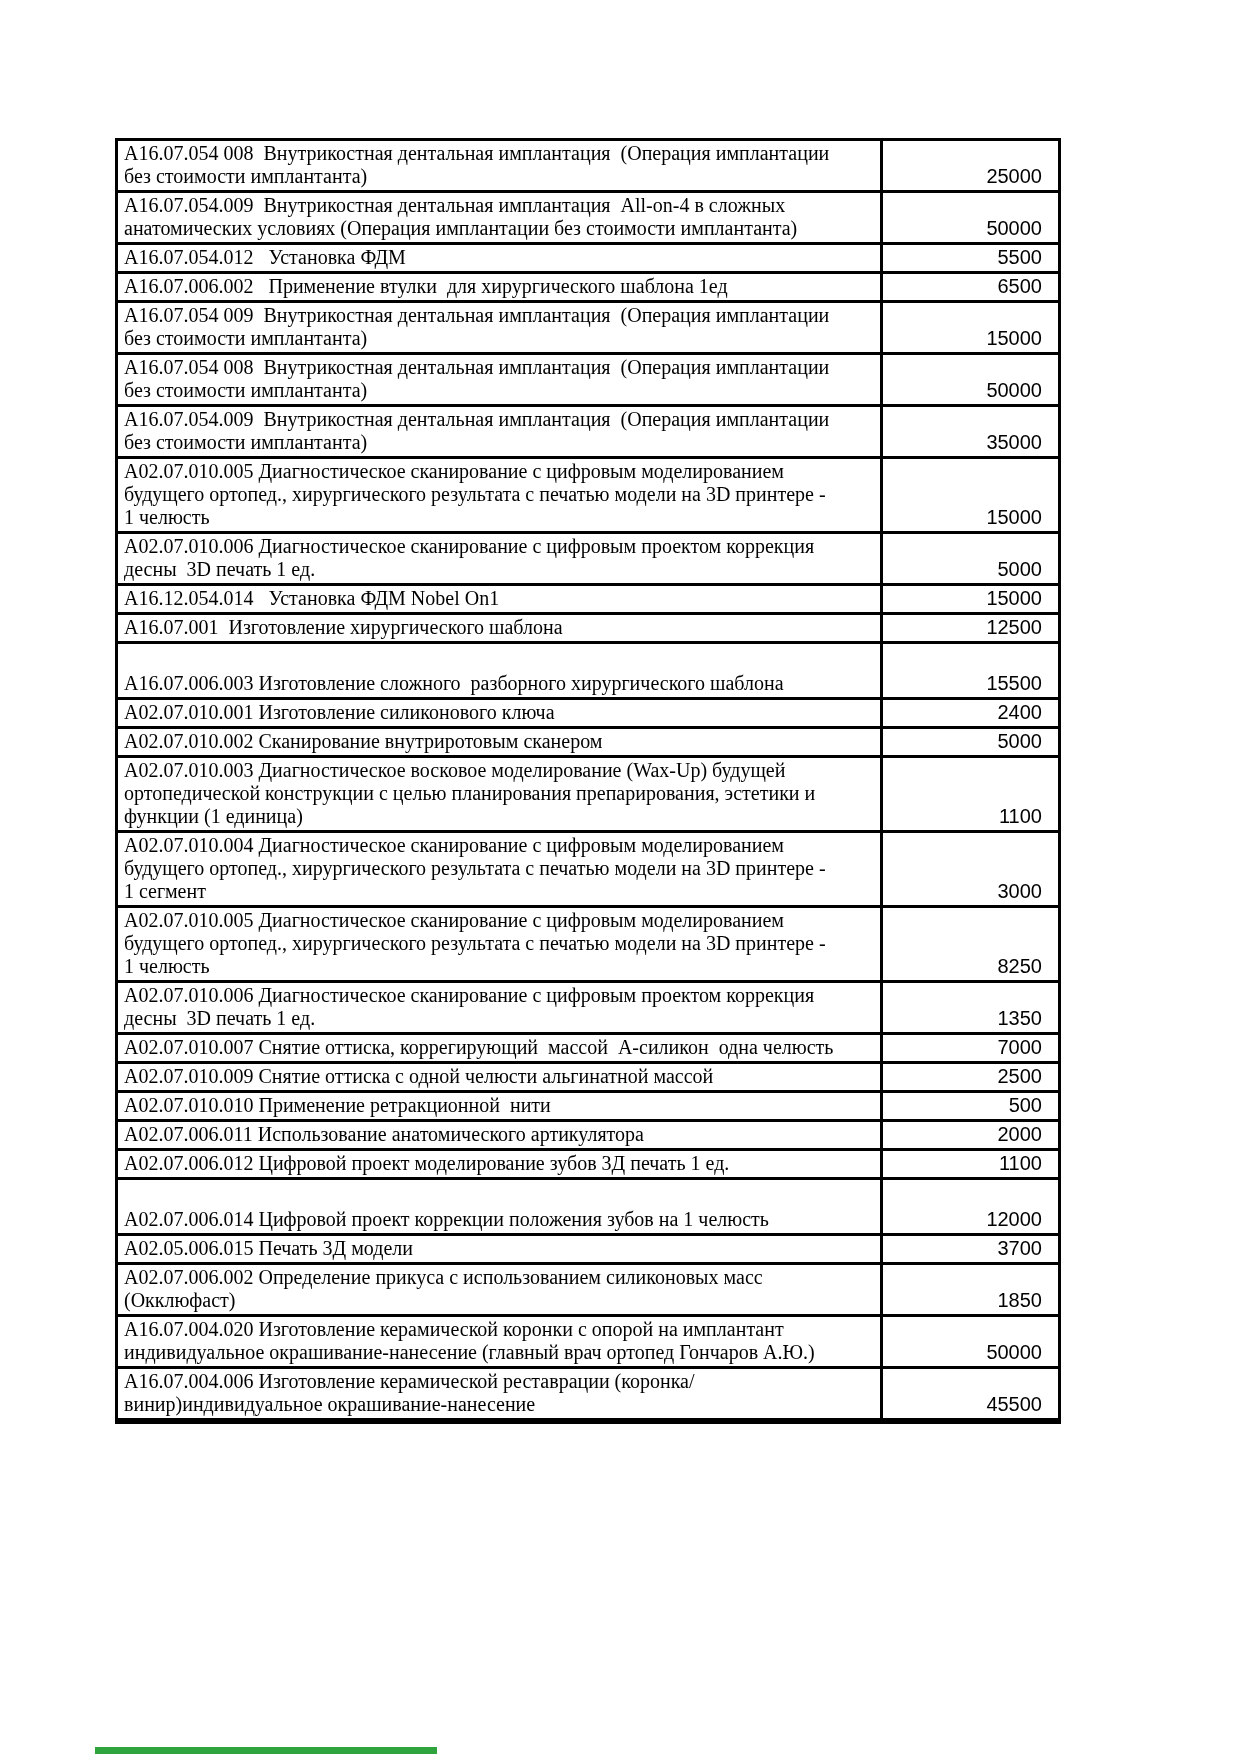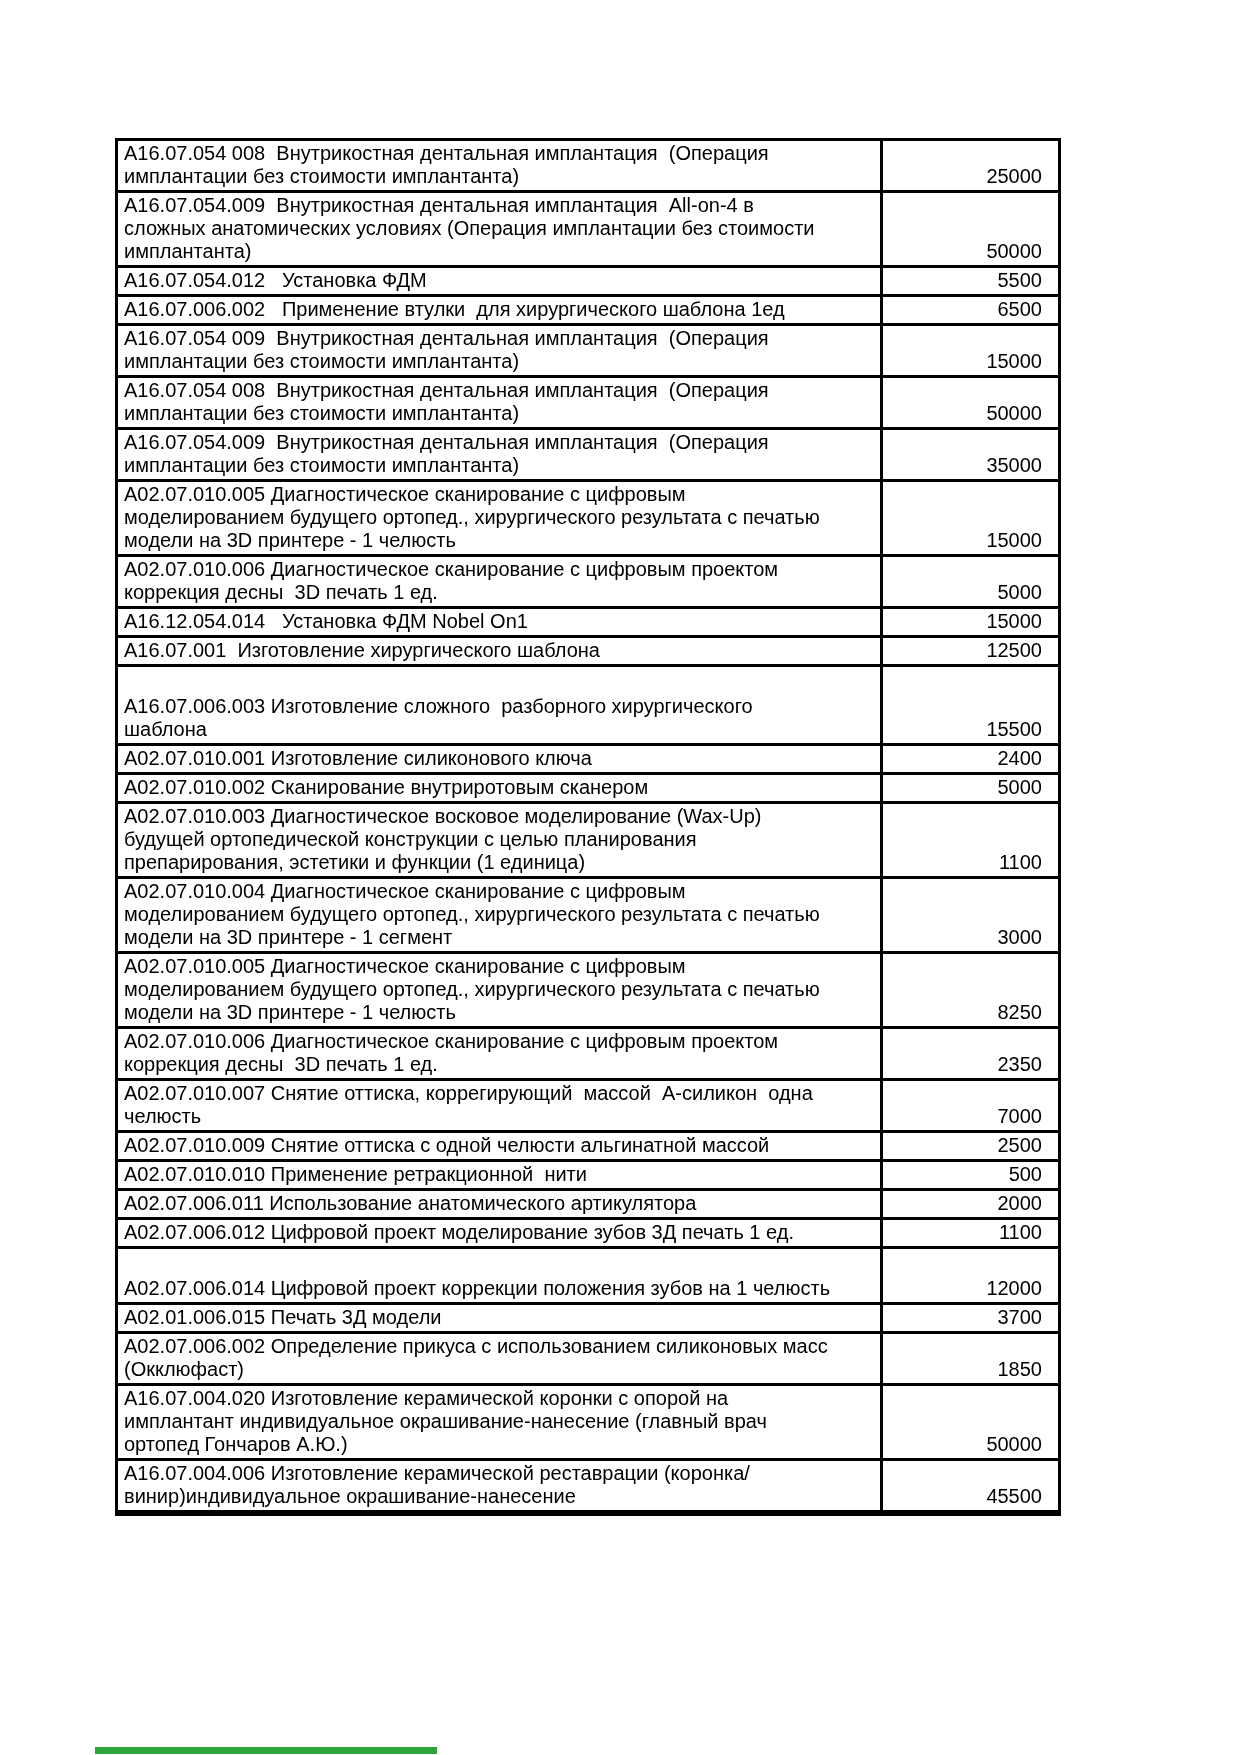--- a/index.html
+++ b/index.html
@@ -37,20 +37,21 @@
     vertical-align: bottom;
     font-size: 20px;
     line-height: 23px;
     color: #000000;
   }
   td.svc {
     padding: 1px 40px 2px 6px;
     text-align: left;
     white-space: pre-wrap;
     word-wrap: break-word;
+    font-family: Liberation Serif, serif;
   }
   td.price {
     padding: 1px 16px 2px 4px;
     text-align: right;
   }
   tr.tall td { padding-top: 28px; }
   .bottom-strip {
     position: absolute;
     left: 95px;
     top: 1747px;
@@ -132,21 +133,21 @@
         <tr>
           <td class="svc">А02.07.010.004 Диагностическое сканирование с цифровым моделированием будущего ортопед., хирургического результата с печатью модели на 3D принтере - 1 сегмент</td>
           <td class="price">3000</td>
         </tr>
         <tr>
           <td class="svc">А02.07.010.005 Диагностическое сканирование с цифровым моделированием будущего ортопед., хирургического результата с печатью модели на 3D принтере - 1 челюсть</td>
           <td class="price">8250</td>
         </tr>
         <tr>
           <td class="svc">А02.07.010.006 Диагностическое сканирование с цифровым проектом коррекция десны  3D печать 1 ед.</td>
-          <td class="price">2350</td>
+          <td class="price">1350</td>
         </tr>
         <tr>
           <td class="svc">А02.07.010.007 Снятие оттиска, коррегирующий  массой  А-силикон  одна челюсть</td>
           <td class="price">7000</td>
         </tr>
         <tr>
           <td class="svc">А02.07.010.009 Снятие оттиска с одной челюсти альгинатной массой</td>
           <td class="price">2500</td>
         </tr>
         <tr>
@@ -159,21 +160,21 @@
         </tr>
         <tr>
           <td class="svc">А02.07.006.012 Цифровой проект моделирование зубов 3Д печать 1 ед.</td>
           <td class="price">1100</td>
         </tr>
         <tr class="tall">
           <td class="svc">А02.07.006.014 Цифровой проект коррекции положения зубов на 1 челюсть</td>
           <td class="price">12000</td>
         </tr>
         <tr>
-          <td class="svc">А02.01.006.015 Печать 3Д модели</td>
+          <td class="svc">А02.05.006.015 Печать 3Д модели</td>
           <td class="price">3700</td>
         </tr>
         <tr>
           <td class="svc">А02.07.006.002 Определение прикуса с использованием силиконовых масс (Окклюфаст)</td>
           <td class="price">1850</td>
         </tr>
         <tr>
           <td class="svc">А16.07.004.020 Изготовление керамической коронки с опорой на имплантант индивидуальное окрашивание-нанесение (главный врач ортопед Гончаров А.Ю.)</td>
           <td class="price">50000</td>
         </tr>

